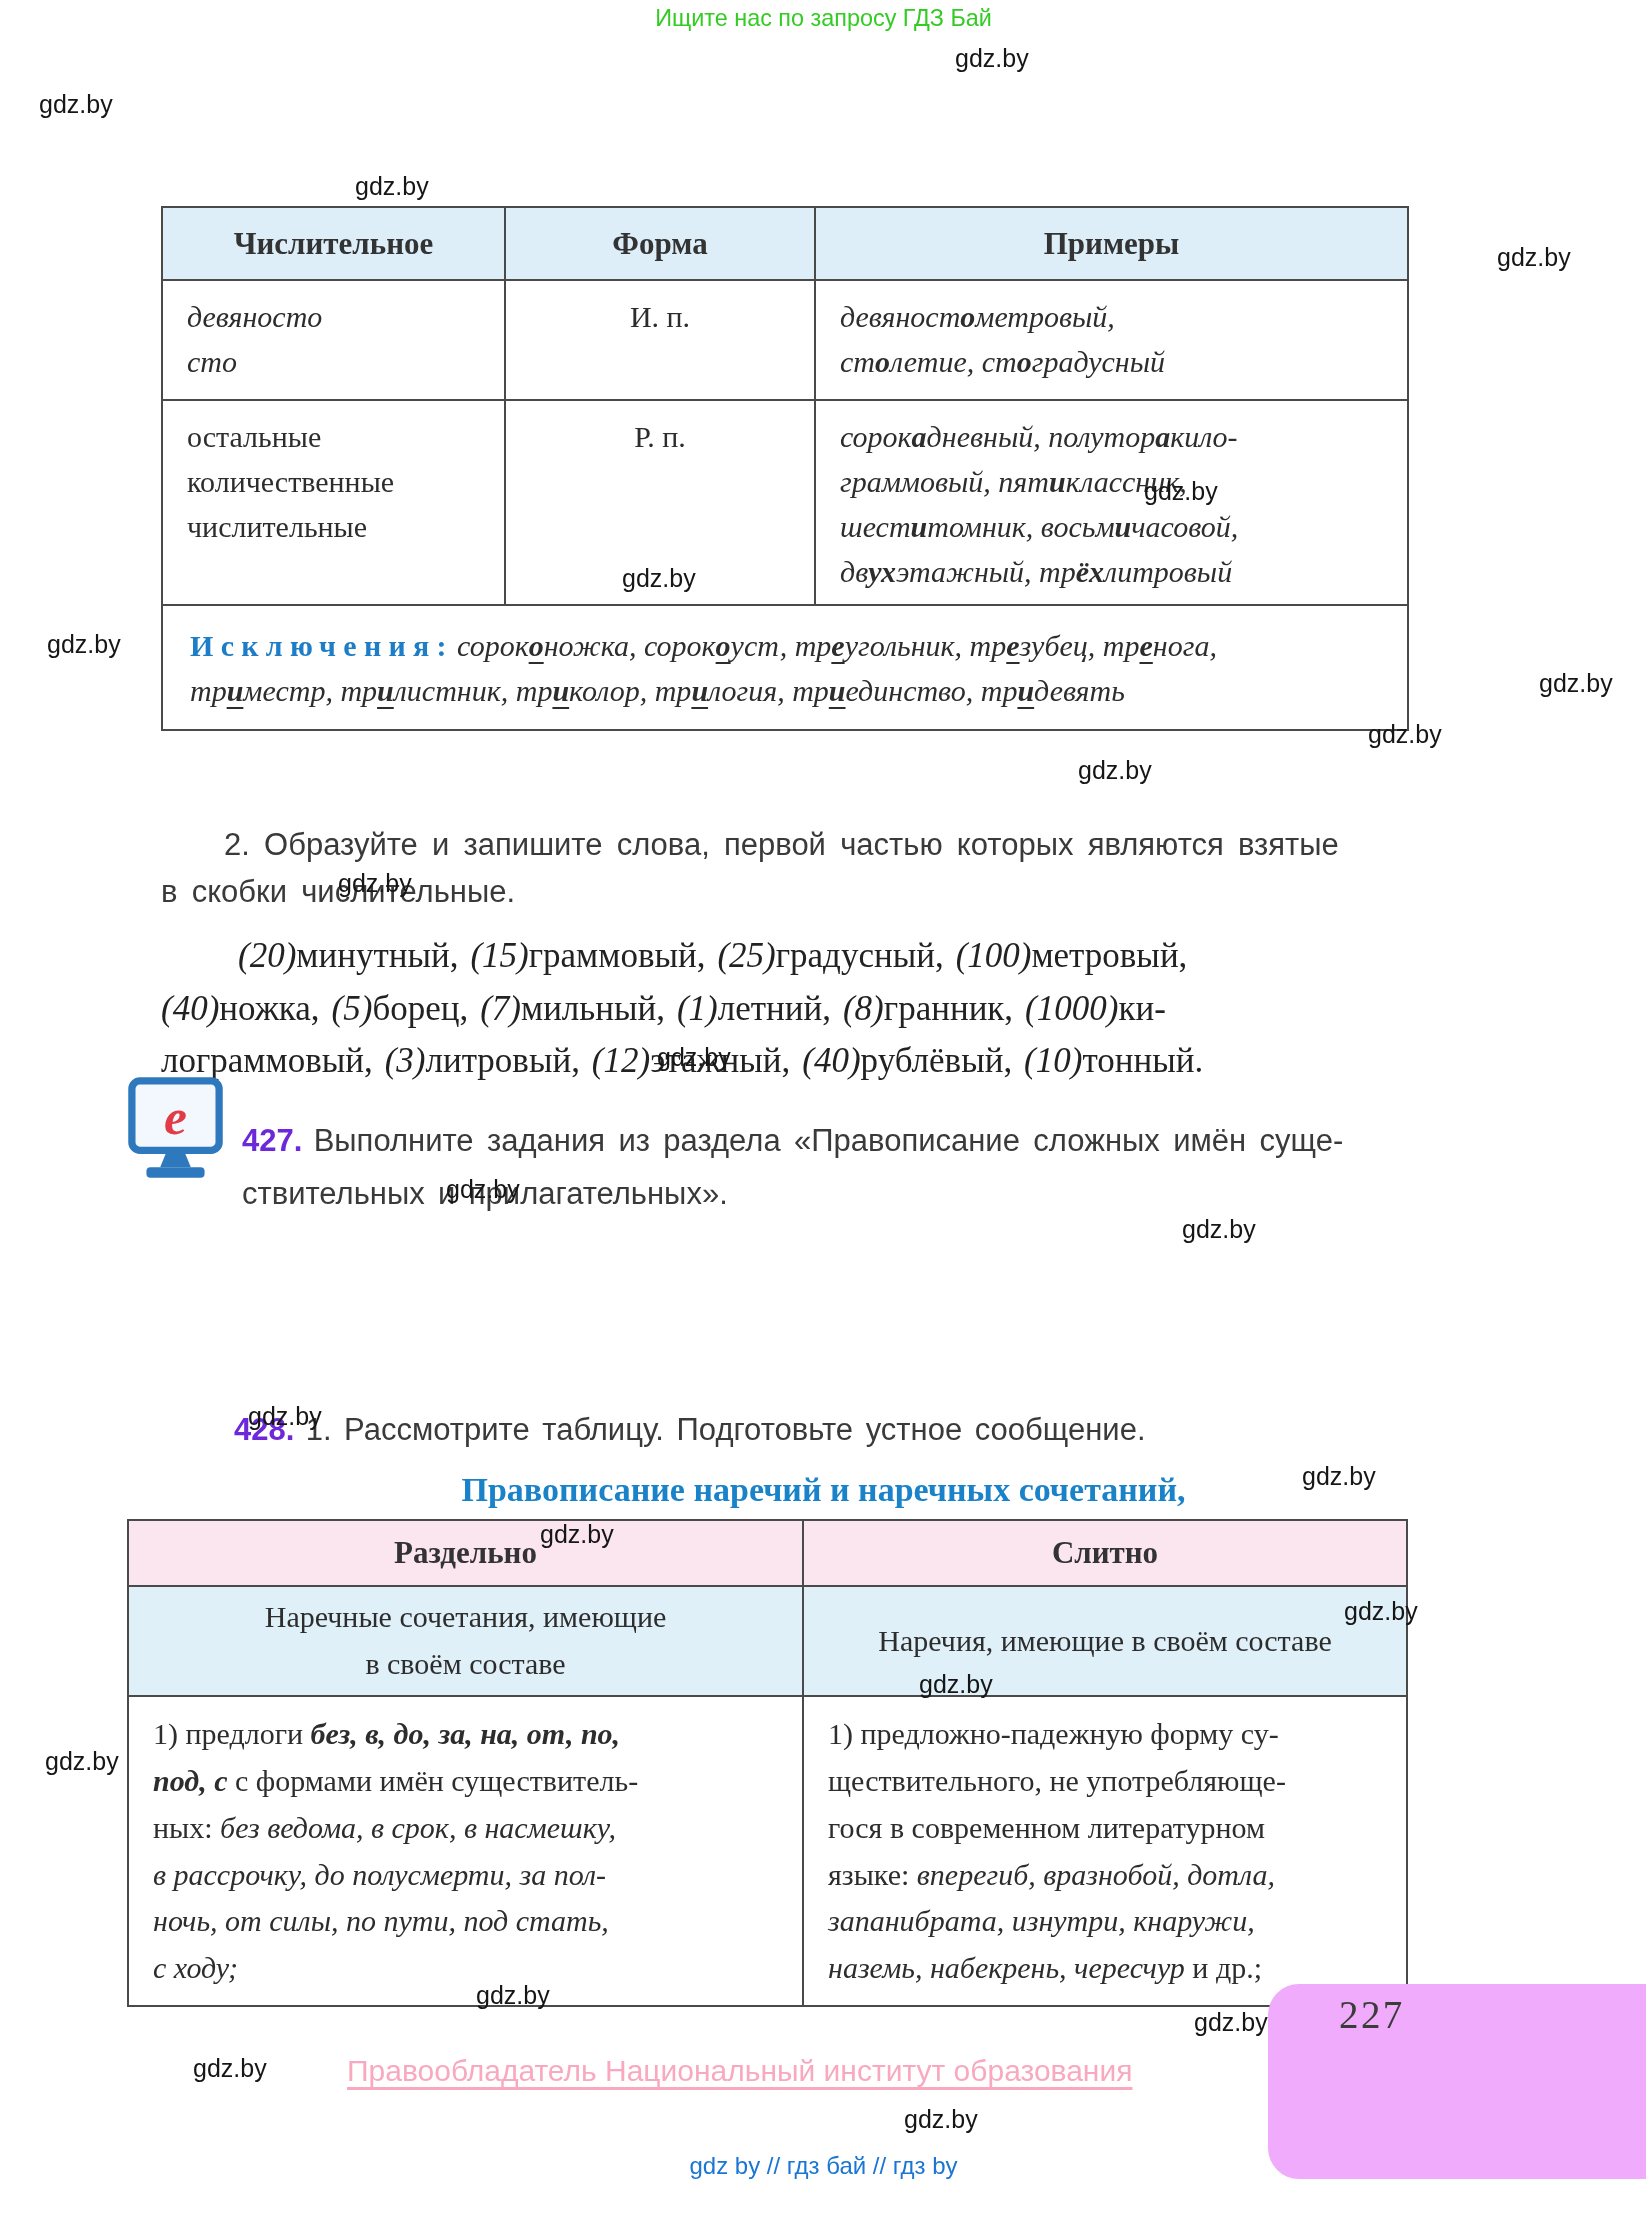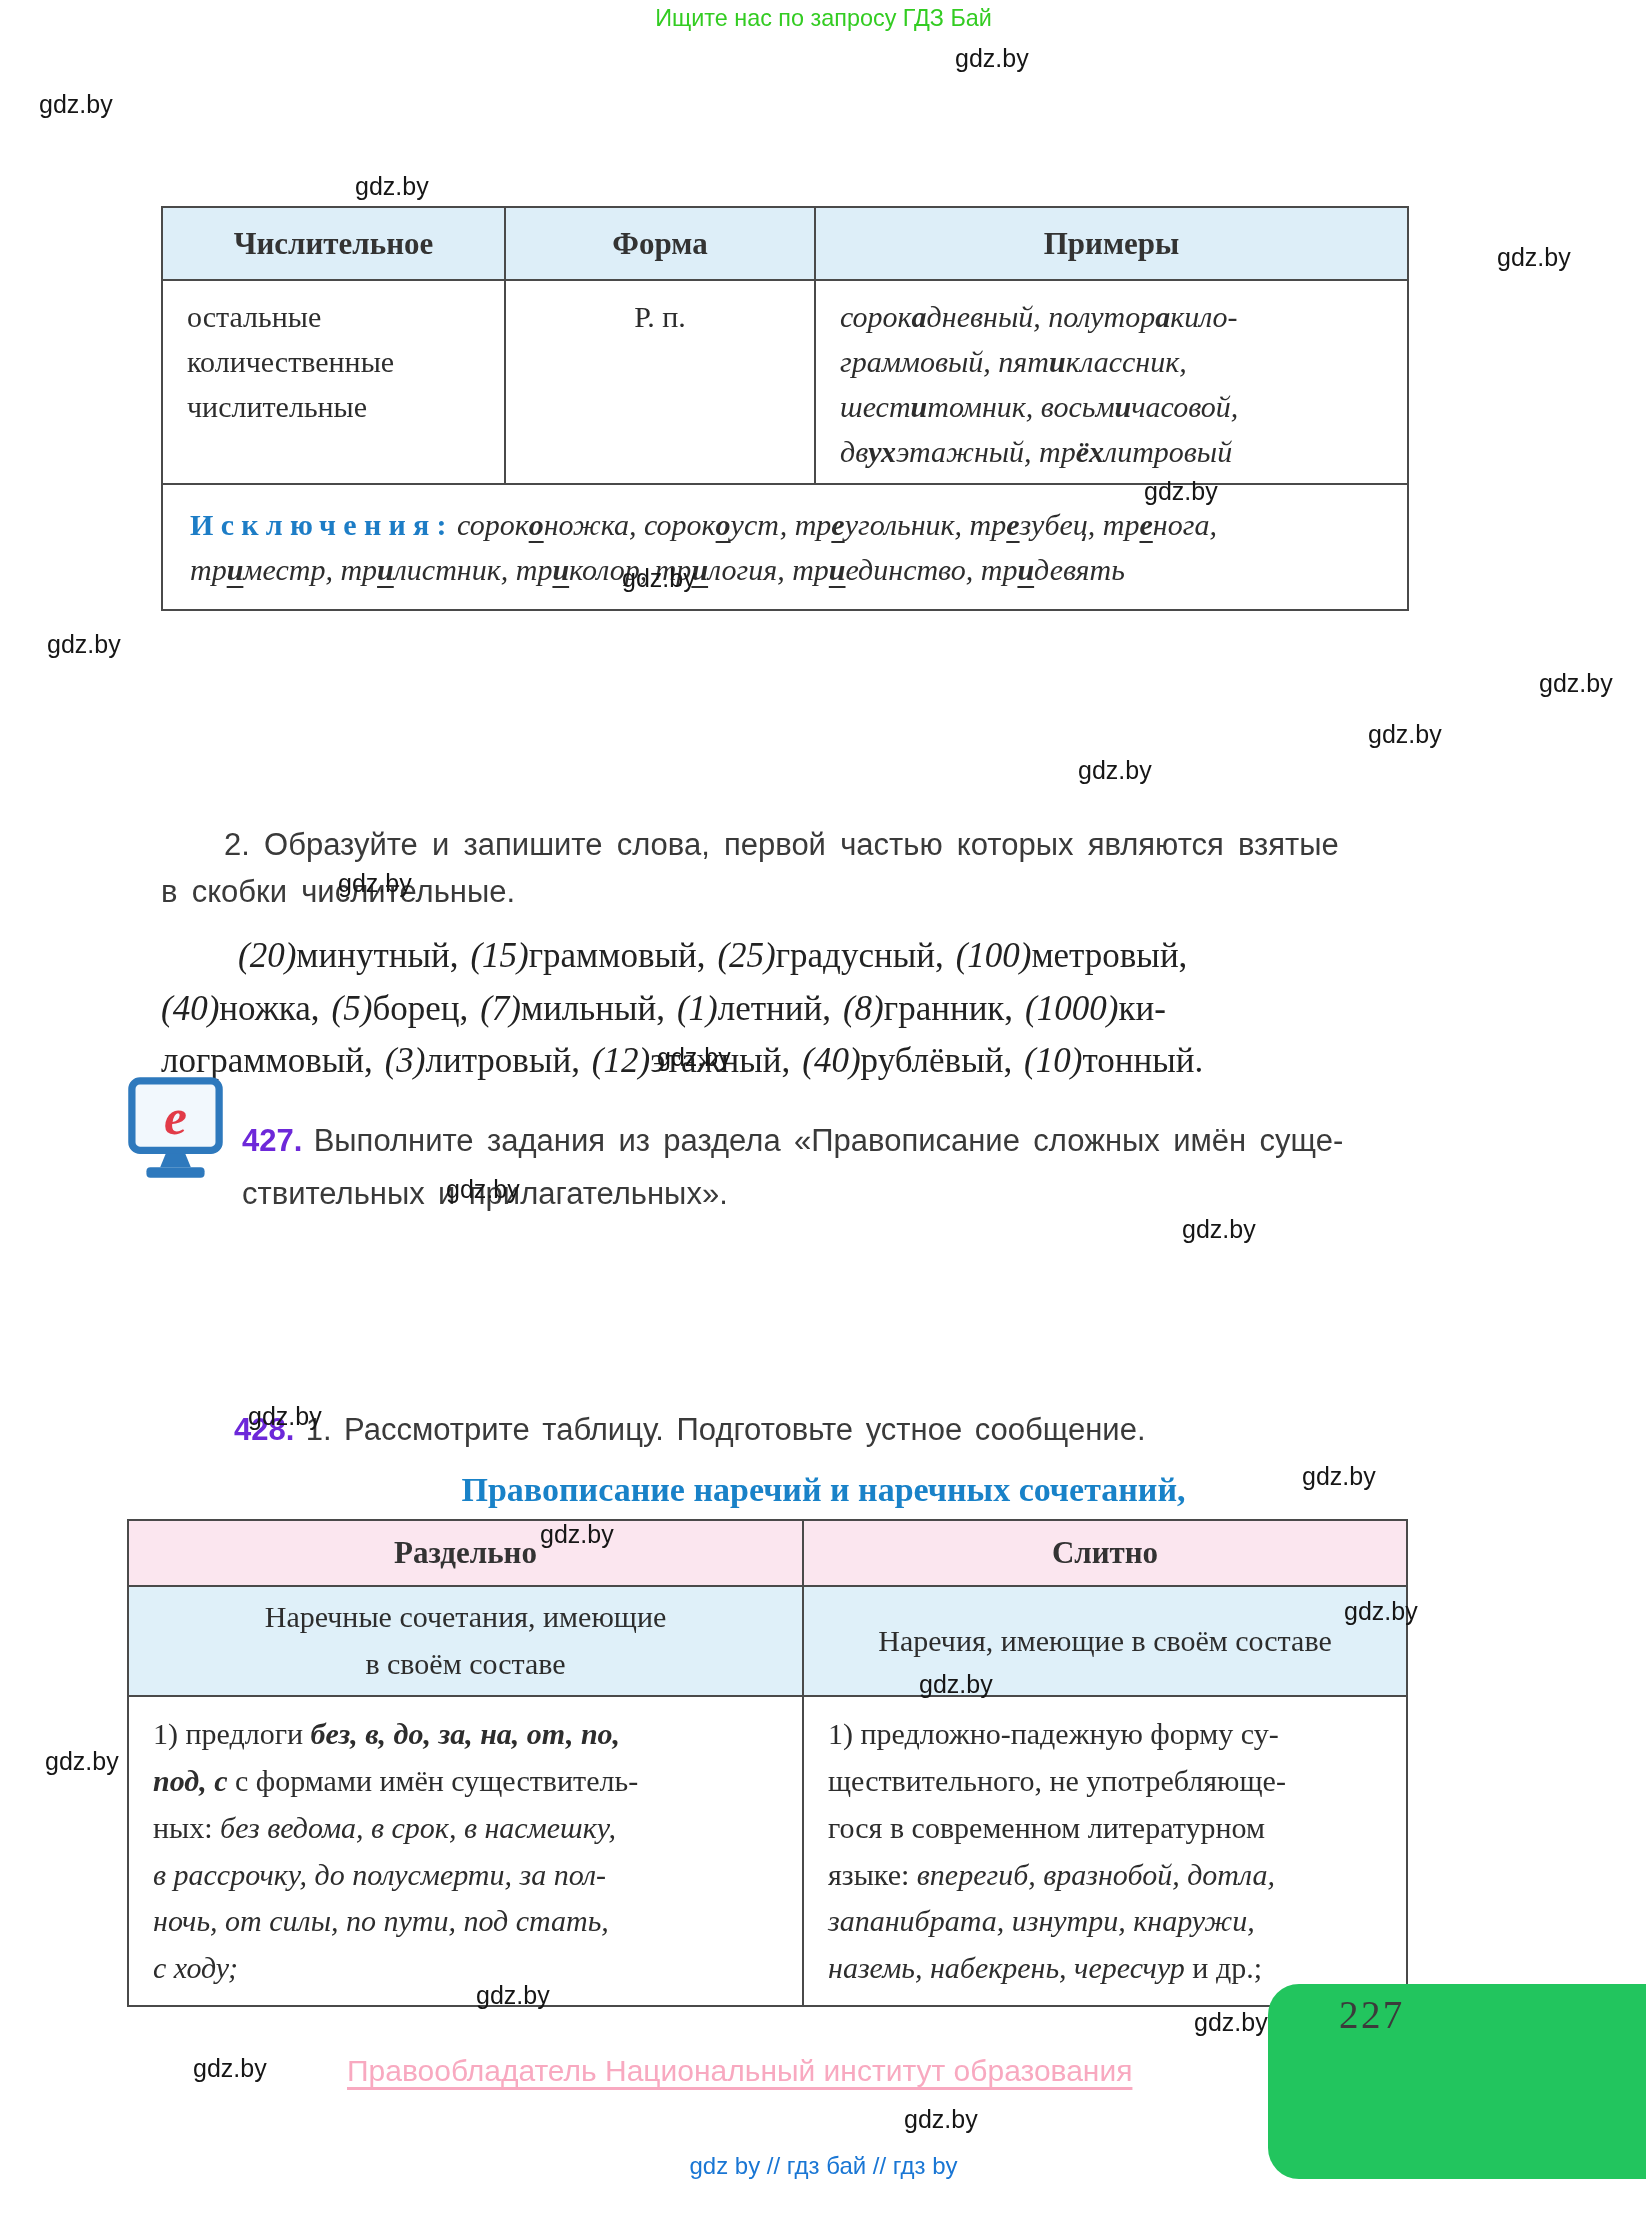--- a/index.html
+++ b/index.html
@@ -51,21 +51,21 @@
   .h-red { position:absolute; top:1257px; left:0; width:100%; text-align:center;
     font-size:38px; font-weight:bold; color:#c5314e; line-height:1.45; white-space:pre-line; }
   .ex428 { position:absolute; left:234px; top:1381px; font-family:"Liberation Sans", sans-serif;
     font-size:31px; color:#3a3a3a; word-spacing:4px; }
   .h-blue { position:absolute; top:1428px; left:0; width:100%; text-align:center;
     font-size:34px; font-weight:bold; color:#1982c8; line-height:1.62; white-space:pre-line; }
 
   .copyright { position:absolute; left:347px; top:2054px; font-family:"Liberation Sans", sans-serif;
     font-size:30px; color:#f8a9c0; text-decoration:underline; text-underline-offset:5.6px; cursor:pointer; }
   .pagebox { position:absolute; left:1268px; top:1984px; width:379px; height:195px;
-    background:#22c55e; border-radius:31px 0 0 31px; }
+    background:#f0abfc; border-radius:31px 0 0 31px; }
   .pagenum { position:absolute; left:71px; top:8px; font-size:39px; color:#3b3b3b; letter-spacing:2.4px; }
   .footer-links { position:absolute; top:2152px; left:50%; transform:translateX(-50%);
     font-family:"Liberation Sans", sans-serif; font-size:24px; color:#1976d4; white-space:nowrap; cursor:pointer; }
 </style>
 </head>
 <body>
 
 <div class="page">
 
   <div class="banner">Ищите нас по запросу ГДЗ Бай</div>
@@ -74,20 +74,27 @@
     <colgroup>
         <col style="width:343px">
         <col style="width:310px">
         <col style="width:593px">
       </colgroup>
     <tbody>
         <tr>
       <th>Числительное</th>
       <th>Форма</th>
       <th>Примеры</th>
+    </tr>
+    <tr class="rh2">
+      <td class="it"><span>девяносто
+сто</span></td>
+      <td class="c2"><span>И. п.</span></td>
+      <td class="it"><span>девяност</span><span class="rb">о</span><span>метровый,
+ст</span><span class="rb">о</span><span>летие, ст</span><span class="rb">о</span><span>градусный</span></td>
     </tr>
     <tr class="rh3">
       <td><span>остальные
 количественные
 числительные</span></td>
       <td class="c2"><span>Р. п.</span></td>
       <td class="it"><span>сорок</span><span class="rb">а</span><span>дневный, полутор</span><span class="rb">а</span><span>кило-
 граммовый, пят</span><span class="rb">и</span><span>классник,
 шест</span><span class="rb">и</span><span>томник, восьм</span><span class="rb">и</span><span>часовой,
 дв</span><span class="rb">ух</span><span>этажный, тр</span><span class="rb">ёх</span><span>литровый</span></td>

